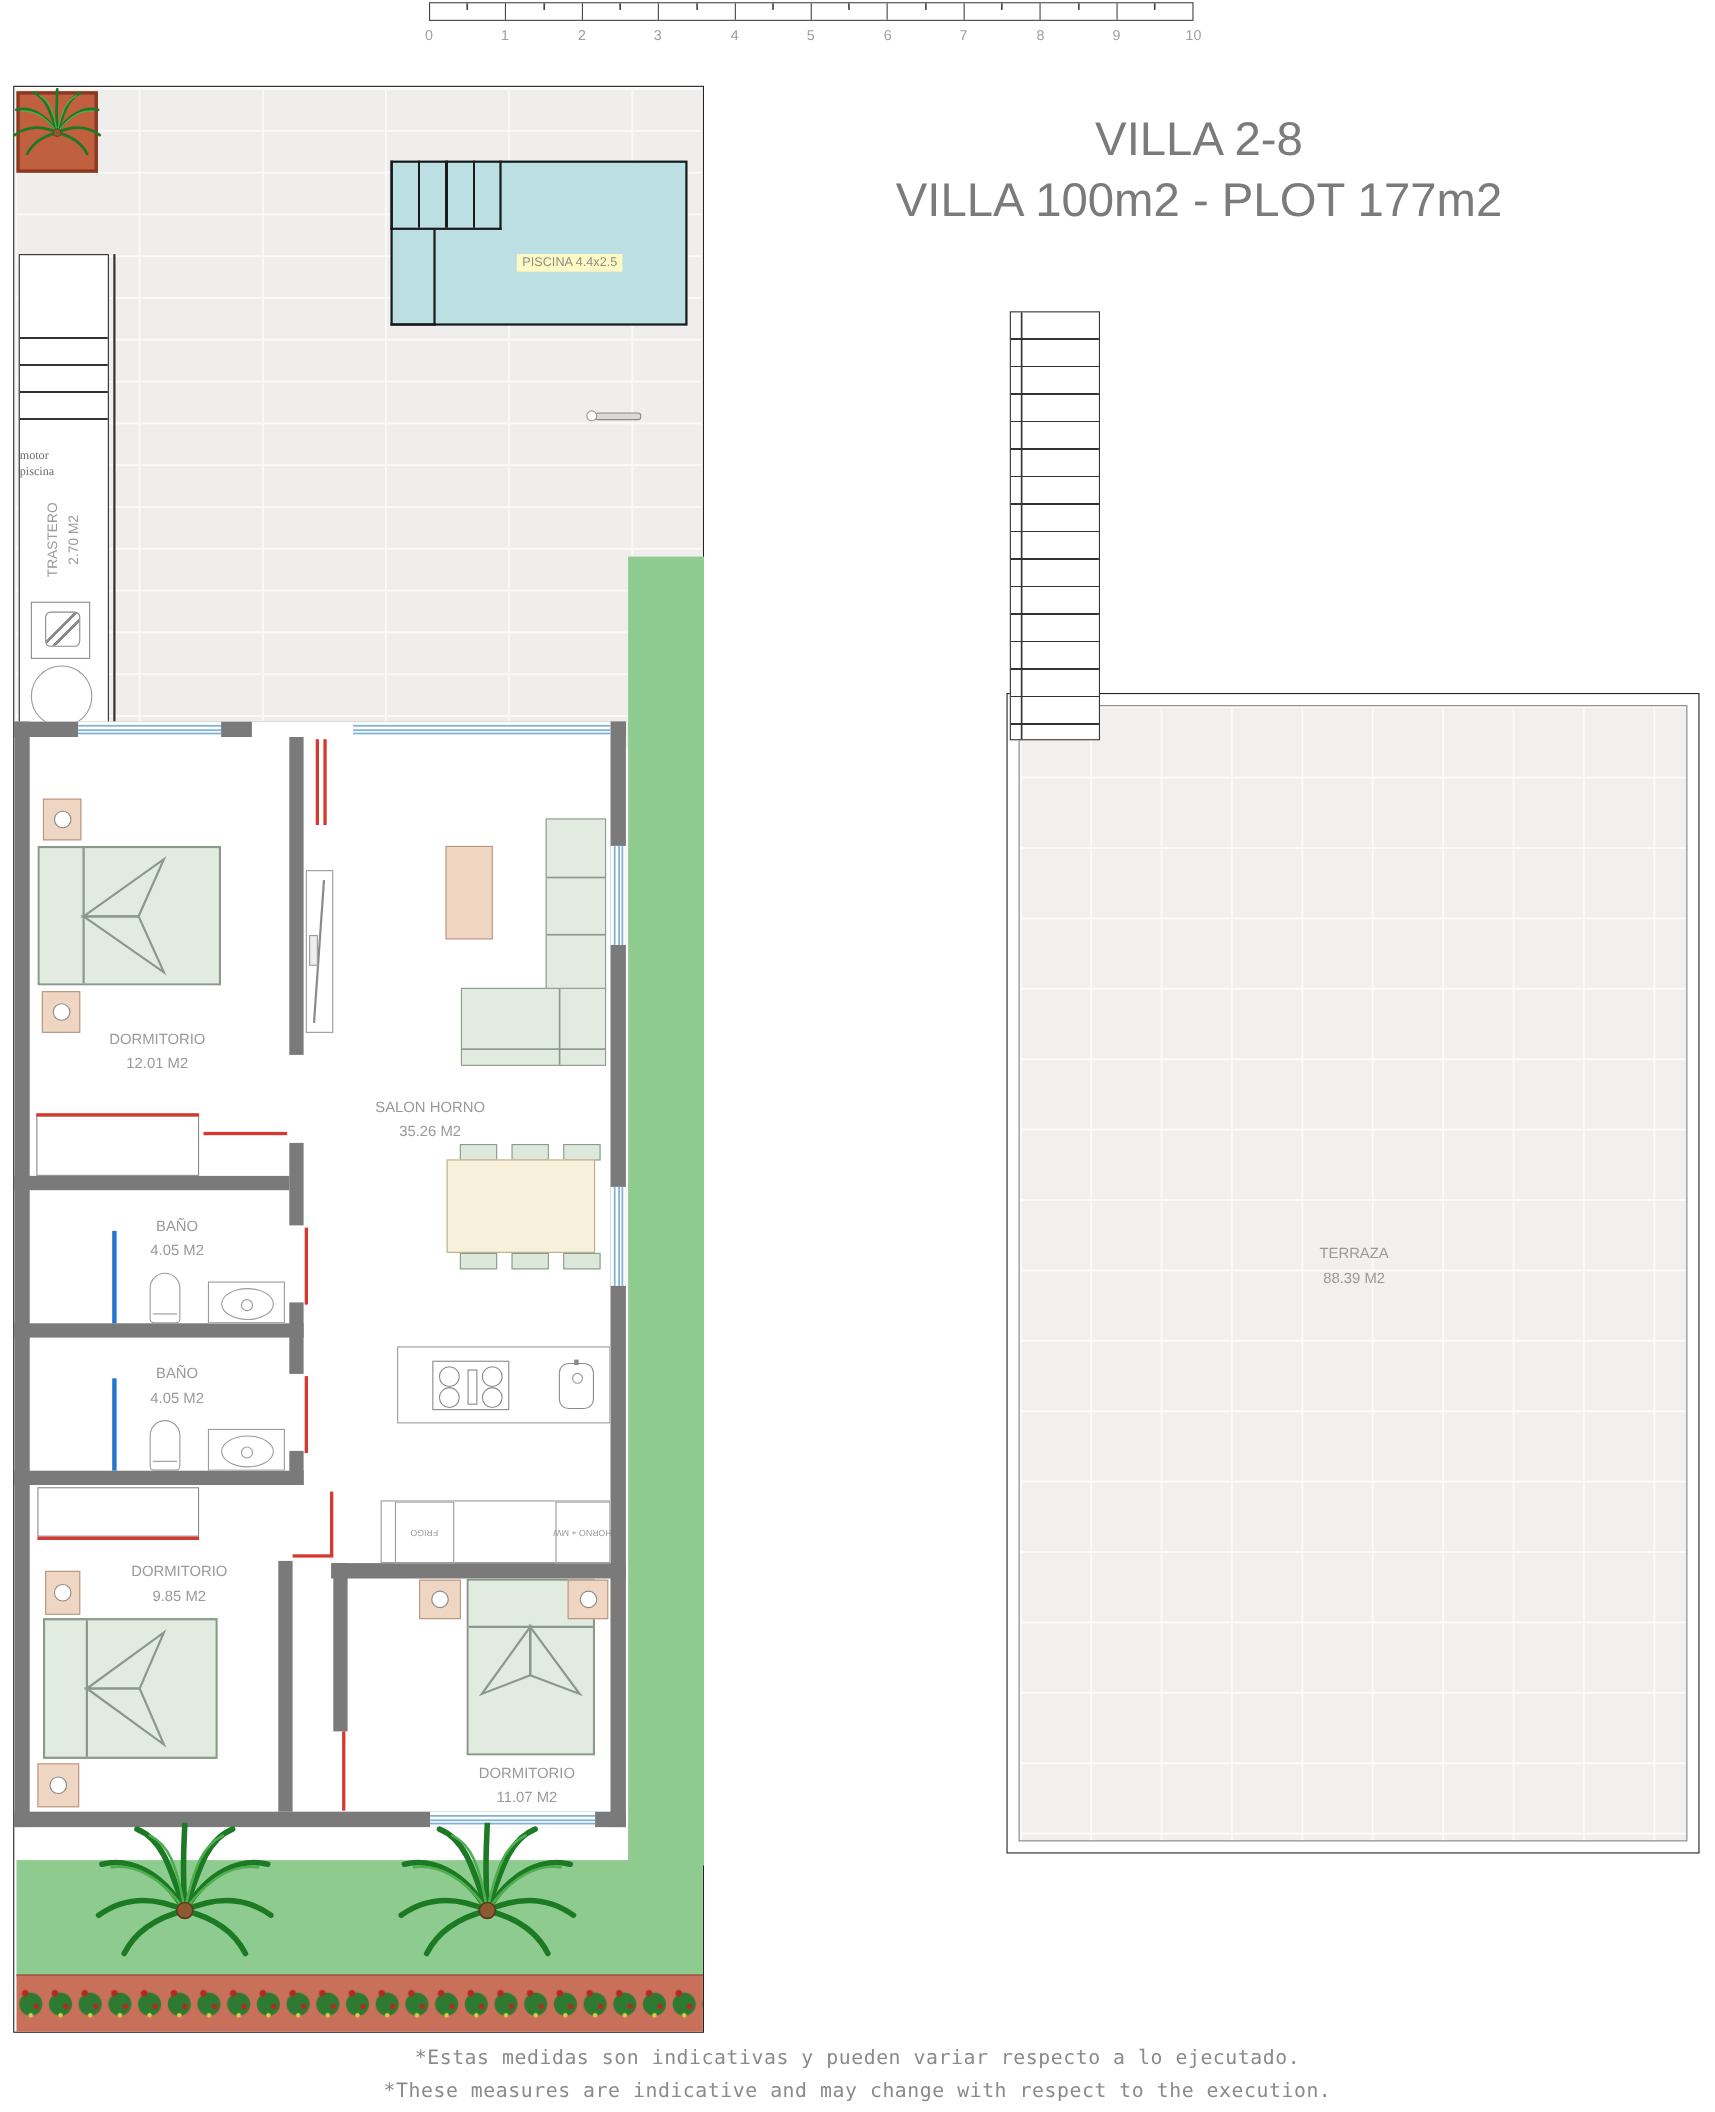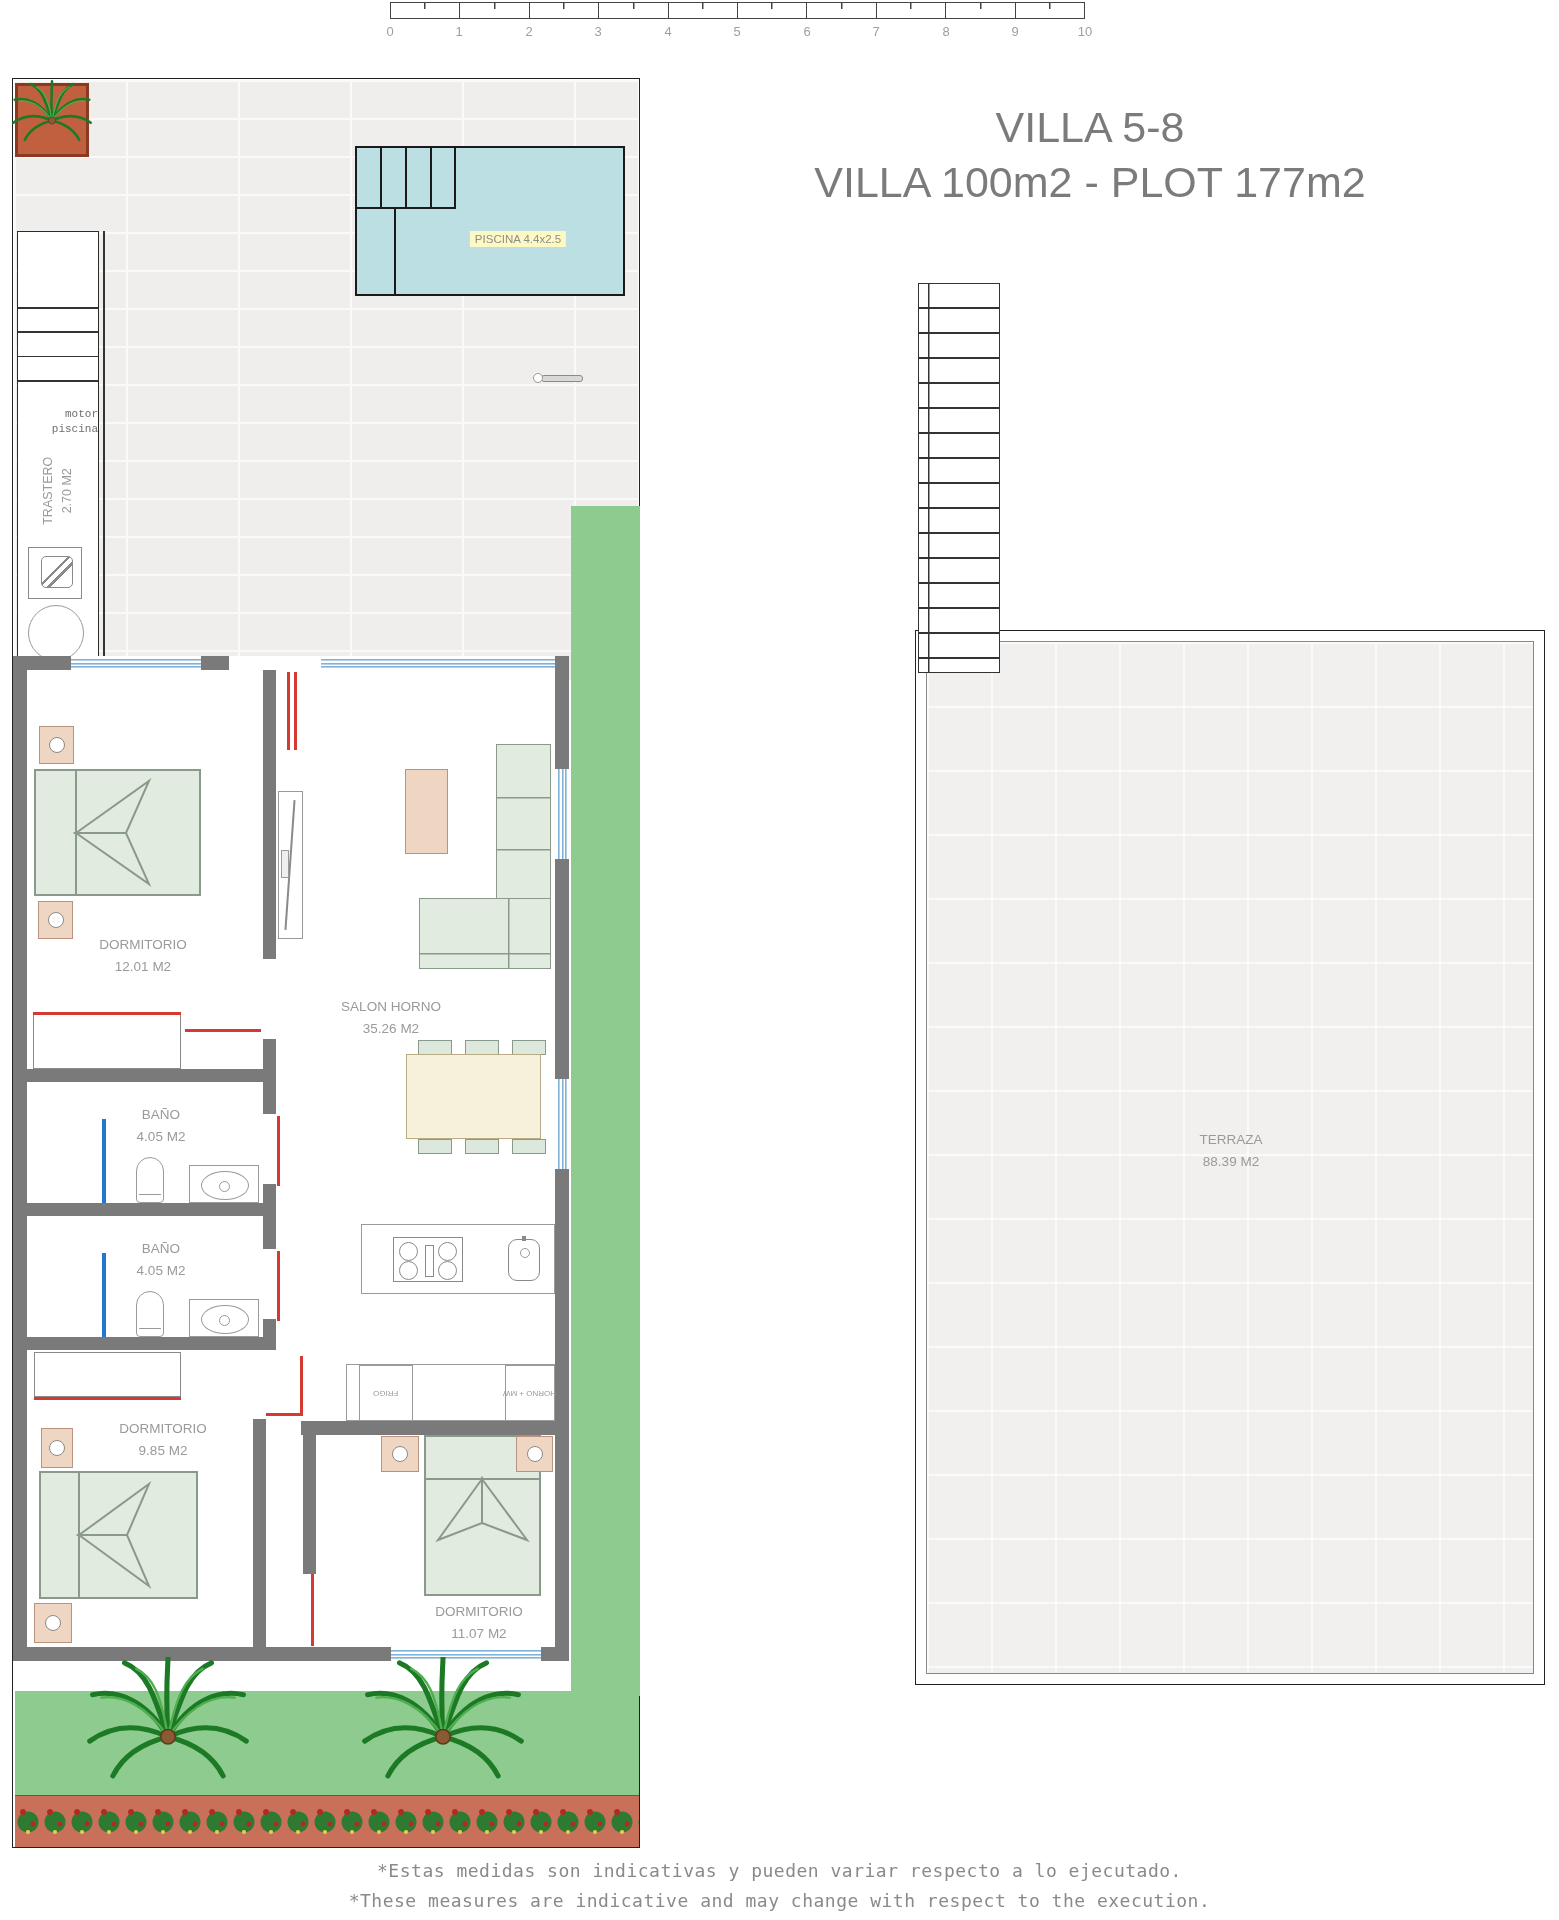--- a/index.html
+++ b/index.html
@@ -11,22 +11,22 @@
   .ruler-cell{flex:1;border-right:1.5px solid #444;background:
       linear-gradient(#444,#444) center top/1.5px 6px no-repeat;}
   .ruler-cell:last-child{border-right:none;}
   .ruler-num{position:absolute;transform:translateX(-50%);font-size:13px;color:#9f9f9f;}
   
   .title{color:#7b7b7b;font-size:43px;line-height:1.28;text-align:center;white-space:nowrap;}
   .rlabel{position:absolute;transform:translateX(-50%);text-align:center;color:#9a9a9a;
           font-size:13.5px;line-height:1.6;white-space:nowrap;}
   .pool-label{background:#fef9c3;color:#8d8d8d;font-size:11.5px;padding:2px 5px;white-space:nowrap;
           transform:translateX(-50%);}
-  .cadnote{font-family:Liberation Mono, monospace;color:#6e6e6e;font-size:11px;
-          white-space:pre-line;text-align:right;line-height:1.35;}
+  .cadnote{font-family:Liberation Serif, serif;color:#6e6e6e;font-size:11px;
+          white-space:pre-line;text-align:left;line-height:1.35;}
   .vert-label{transform:rotate(-90deg);transform-origin:center;color:#9a9a9a;font-size:12.5px;
           line-height:1.5;text-align:center;white-space:nowrap;}
   .mini-label{font-size:8px;color:#999;transform:rotate(180deg);text-align:center;white-space:nowrap;}
   .footer{font-family:"DejaVu Sans Mono",monospace;color:#8a8a8a;font-size:18px;
           letter-spacing:.5px;text-align:center;line-height:1.65;width:100%;}
   
   .plot{border:1.5px solid #222;background:#fff;}
   .tiles{background-color:#efeeec;background-image:
       linear-gradient(#f9f9f8 2px,transparent 2px),
       linear-gradient(90deg,#f9f9f8 2px,transparent 2px);
@@ -110,21 +110,21 @@
   <span class="ruler-num" style="left:598px;top:24px;">3</span>
   <span class="ruler-num" style="left:668px;top:24px;">4</span>
   <span class="ruler-num" style="left:737px;top:24px;">5</span>
   <span class="ruler-num" style="left:807px;top:24px;">6</span>
   <span class="ruler-num" style="left:876px;top:24px;">7</span>
   <span class="ruler-num" style="left:946px;top:24px;">8</span>
   <span class="ruler-num" style="left:1015px;top:24px;">9</span>
   <span class="ruler-num" style="left:1085px;top:24px;">10</span>
 
   <div class="abs title" style="left:790px;top:100px;width:600px;">
-    <div>VILLA 5-8</div>
+    <div>VILLA 2-8</div>
     <div>VILLA 100m2 - PLOT 177m2</div>
   </div>
 
   <div class="abs plot" style="left:12px;top:78px;width:628px;height:1770px;">
 
     <div class="abs tiles" style="left:1px;top:1px;width:624px;height:600px;"></div>
 
     <div class="abs pool" style="left:342px;top:67px;width:270px;height:150px;"></div>
     <div class="abs pool-steps" style="left:342px;top:67px;width:101px;height:63px;"></div>
     <div class="abs pool-bench" style="left:342px;top:130px;width:41px;height:87px;"></div>

